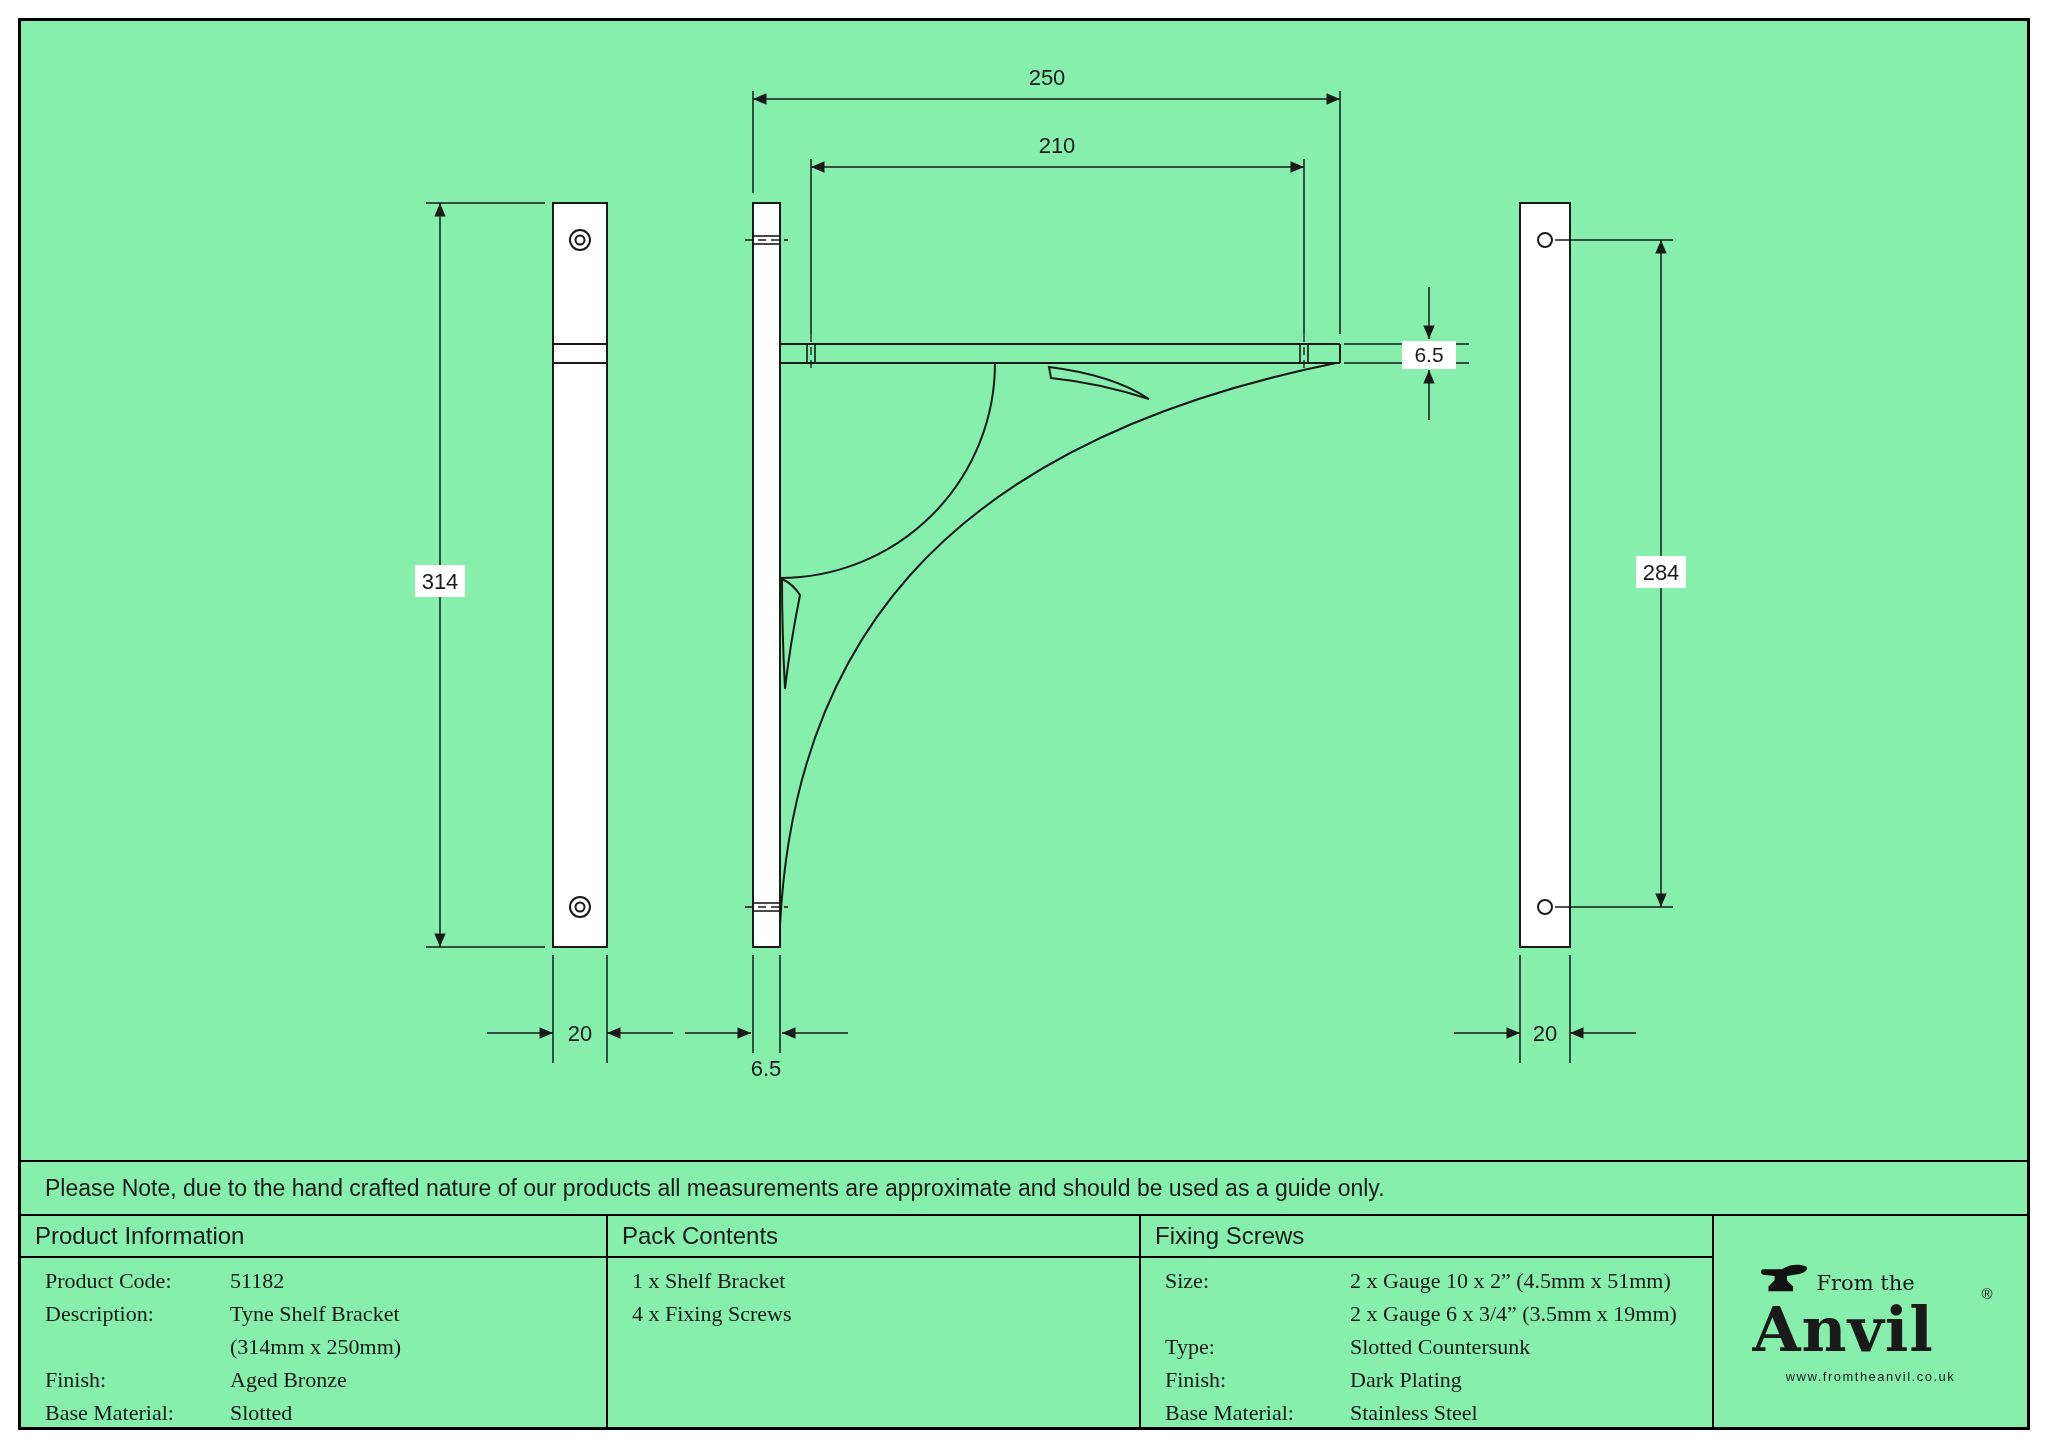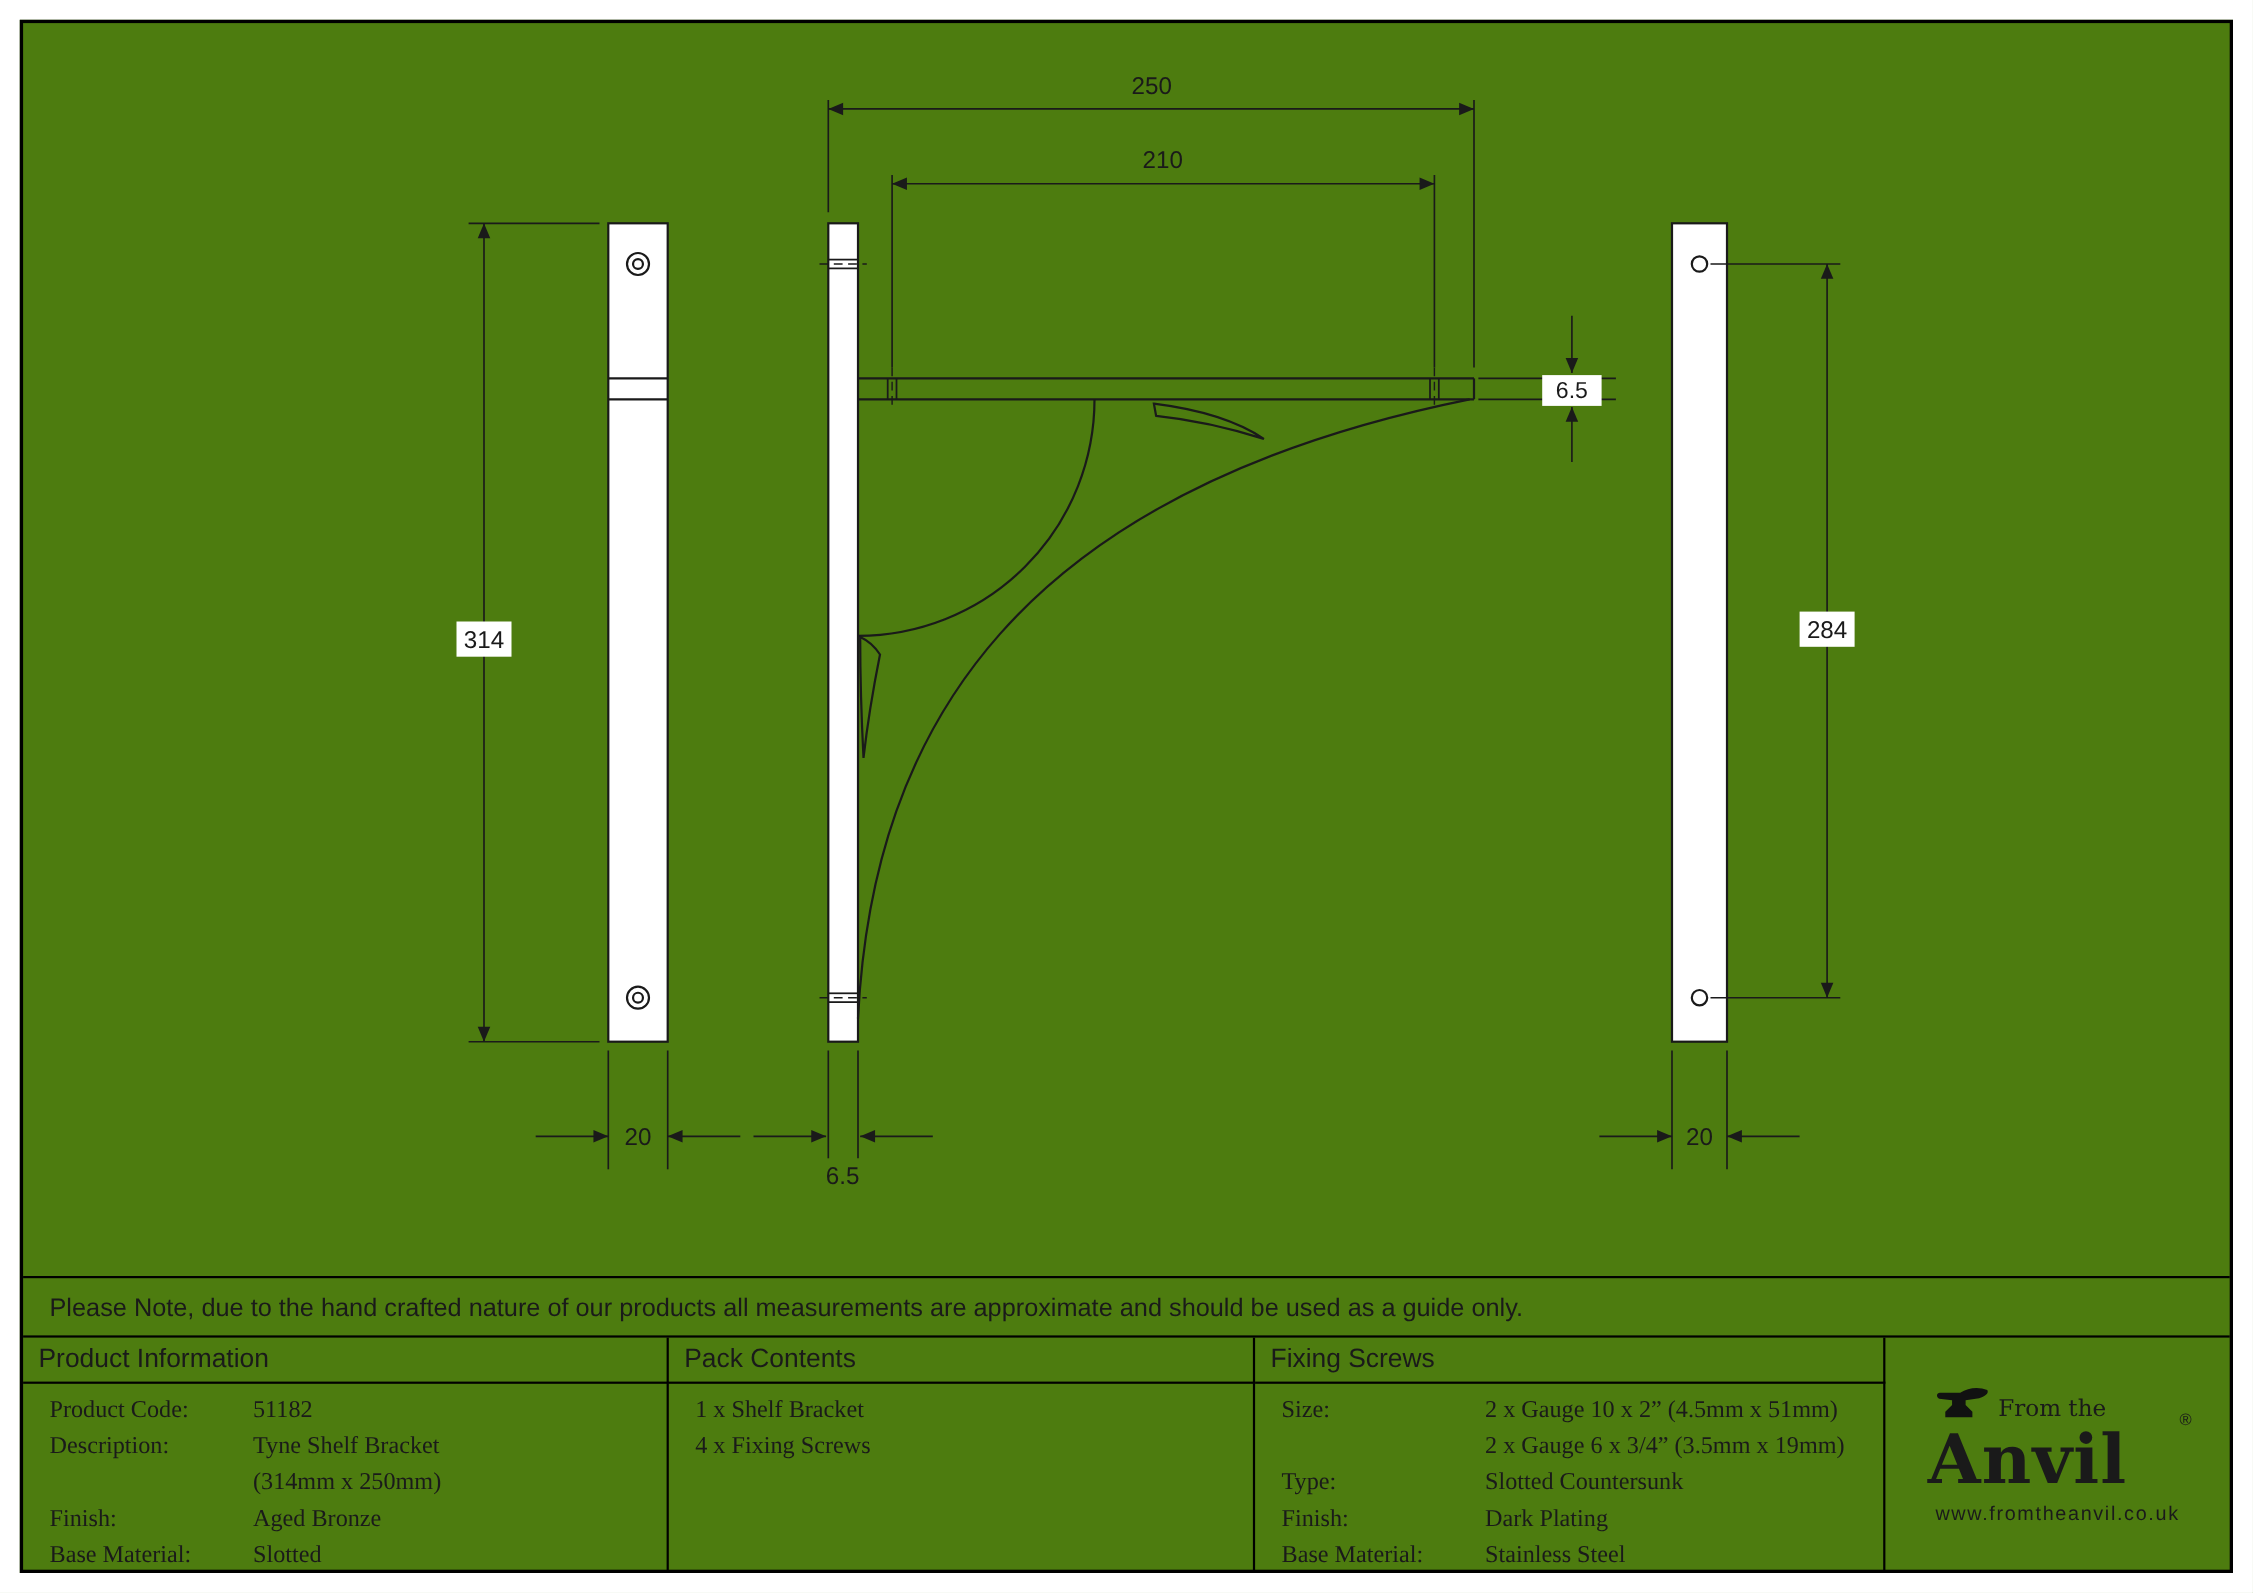--- a/index.html
+++ b/index.html
@@ -1,19 +1,19 @@
 <!DOCTYPE html>
 <html><head>
 <meta charset="utf-8">
 <style>
   html,body { margin:0; padding:0; background:#fff; }
   body { width:2048px; height:1448px; position:relative;
          font-family:"Liberation Sans", sans-serif; color:#1a1a1a; }
   .sheet { position:absolute; left:18px; top:18px; width:2006px; height:1406px;
-           border:3px solid #000; background:#4d7c0f; }
+           border:3px solid #000; background:#86efac; }
   .drawing { position:absolute; left:0; top:0; width:2006px; height:1139px; }
   .drawing svg { display:block; width:2006px; height:1139px; }
   .note-row { position:absolute; left:0; top:1139px; width:2006px; height:54px;
               border-top:2px solid #000; box-sizing:border-box;
               display:flex; align-items:center; padding-left:24px; font-size:23px; }
   .info-table { position:absolute; left:0; top:1193px; width:2006px; height:213px;
                 border-top:2px solid #000; box-sizing:border-box;
                 display:grid; grid-template-columns:587px 533px 573px 1fr;
                 grid-template-rows:42px 1fr; }
   .cell { box-sizing:border-box; }
@@ -27,21 +27,21 @@
   .logo-cell { grid-column:4; grid-row:1 / span 2; display:flex; flex-direction:column;
                align-items:center; justify-content:center; }
   .lockup { position:relative; width:236px; height:100px; }
   .anvil-svg { position:absolute; left:0; top:2px; width:58px; height:32px; }
   .from-the { position:absolute; left:64px; top:10px;
               font-family:"DejaVu Serif", serif; font-size:21px; }
   .brand-name { position:absolute; left:0; bottom:0;
                 font-family:"DejaVu Serif", serif; font-weight:bold; font-size:62px;
                 letter-spacing:1px; line-height:1; }
   .reg-mark { position:absolute; right:-4px; top:24px; font-size:15px; }
-  .logo-url { margin-top:8px; font-size:18px; letter-spacing:1.5px; }
+  .logo-url { margin-top:8px; font-size:13px; letter-spacing:1.5px; }
 </style>
 </head>
 <body>
 
 <div class="sheet">
 
   <div class="drawing">
     <svg viewBox="0 0 2006 1139">
       <defs>
         <marker id="arr" viewBox="0 0 10 10" refX="9.5" refY="5" markerWidth="10" markerHeight="10" orient="auto-start-reverse">

